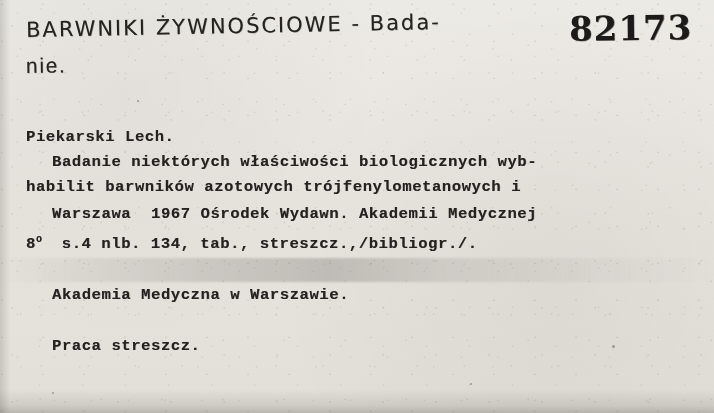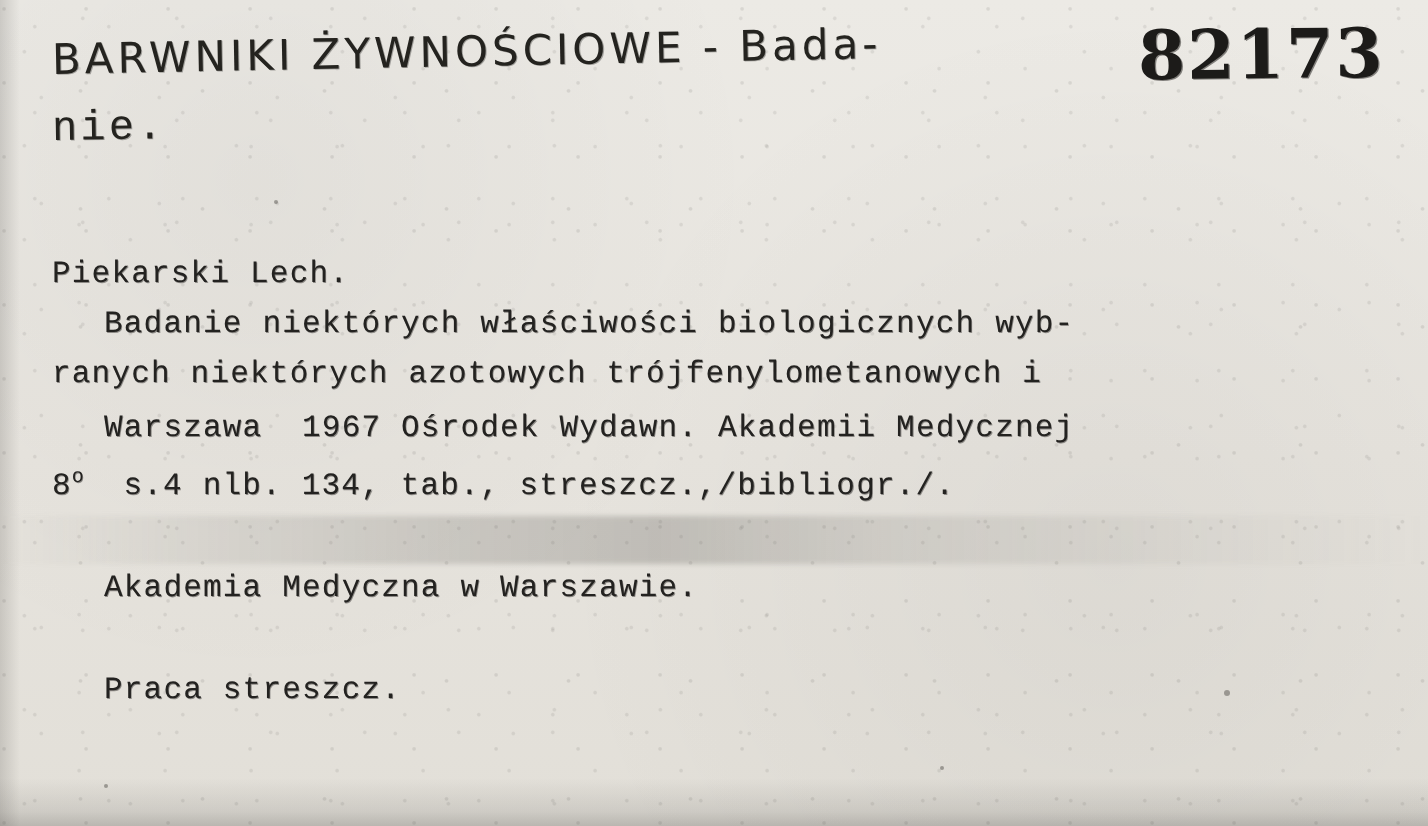--- a/index.html
+++ b/index.html
@@ -94,21 +94,21 @@
     color: #24231f;
     transform: rotate(-1.1deg);
     transform-origin: left center;
     text-shadow: 0.5px 0.4px 0 rgba(30,28,26,0.35);
     white-space: nowrap;
   }
   .hand2 {
     position: absolute;
     left: 26px;
     top: 54px;
-    font-family: Liberation Mono, monospace;
+    font-family: Liberation Sans, sans-serif;
     font-size: 21px;
     letter-spacing: 1.6px;
     color: #24231f;
     transform: rotate(-0.9deg);
     transform-origin: left center;
     text-shadow: 0.5px 0.4px 0 rgba(30,28,26,0.35);
   }
 
   
   #callnumber {
@@ -129,20 +129,21 @@
     position: absolute;
     left: 26px;
     top: 125px;
     width: 670px;
     font-family: "Liberation Mono", "DejaVu Sans Mono", monospace;
     font-size: 15.5px;
     line-height: 25px;
     color: #232220;
     letter-spacing: 0.6px;
     text-shadow: 0.4px 0.3px 0 rgba(35,34,32,0.45);
+    font-weight: bold;
   }
   #typed .ln {
     white-space: pre;
     position: relative;
   }
   #typed .indent { padding-left: 26px; }
   #typed .gap-top { margin-top: 2px; }
   #typed .gap-top2 { margin-top: 26px; }
 
   .sup {
@@ -168,21 +169,21 @@
   <div id="leftedge"></div>
 
   <div class="hand">BARWNIKI  ŻYWNOŚCIOWE - Bada-</div>
   <div class="hand2">nie.</div>
 
   <div id="callnumber">82173</div>
 
   <div id="typed">
     <div class="ln">Piekarski Lech.</div>
     <div class="ln indent">Badanie niektórych właściwości biologicznych wyb-</div>
-    <div class="ln">ranych niektórych azotowych trójfenylometanowych i</div>
+    <div class="ln">habilit barwników azotowych trójfenylometanowych i</div>
     <div class="ln indent gap-top">Warszawa  1967 Ośrodek Wydawn. Akademii Medycznej</div>
     <div class="ln"><span>8</span><span class="sup">o</span><span>  s.4 nlb. 134, tab., streszcz.,/bibliogr./.</span></div>
     <div class="ln indent gap-top2">Akademia Medyczna w Warszawie.</div>
     <div class="ln indent gap-top2">Praca streszcz.</div>
   </div>
 
   <div id="smudge"></div>
 
   <span class="speck" style="left:612px; top:345px; width:3px; height:3px;"></span>
   <span class="speck" style="left:137px; top:100px; width:2px; height:2px;"></span>

